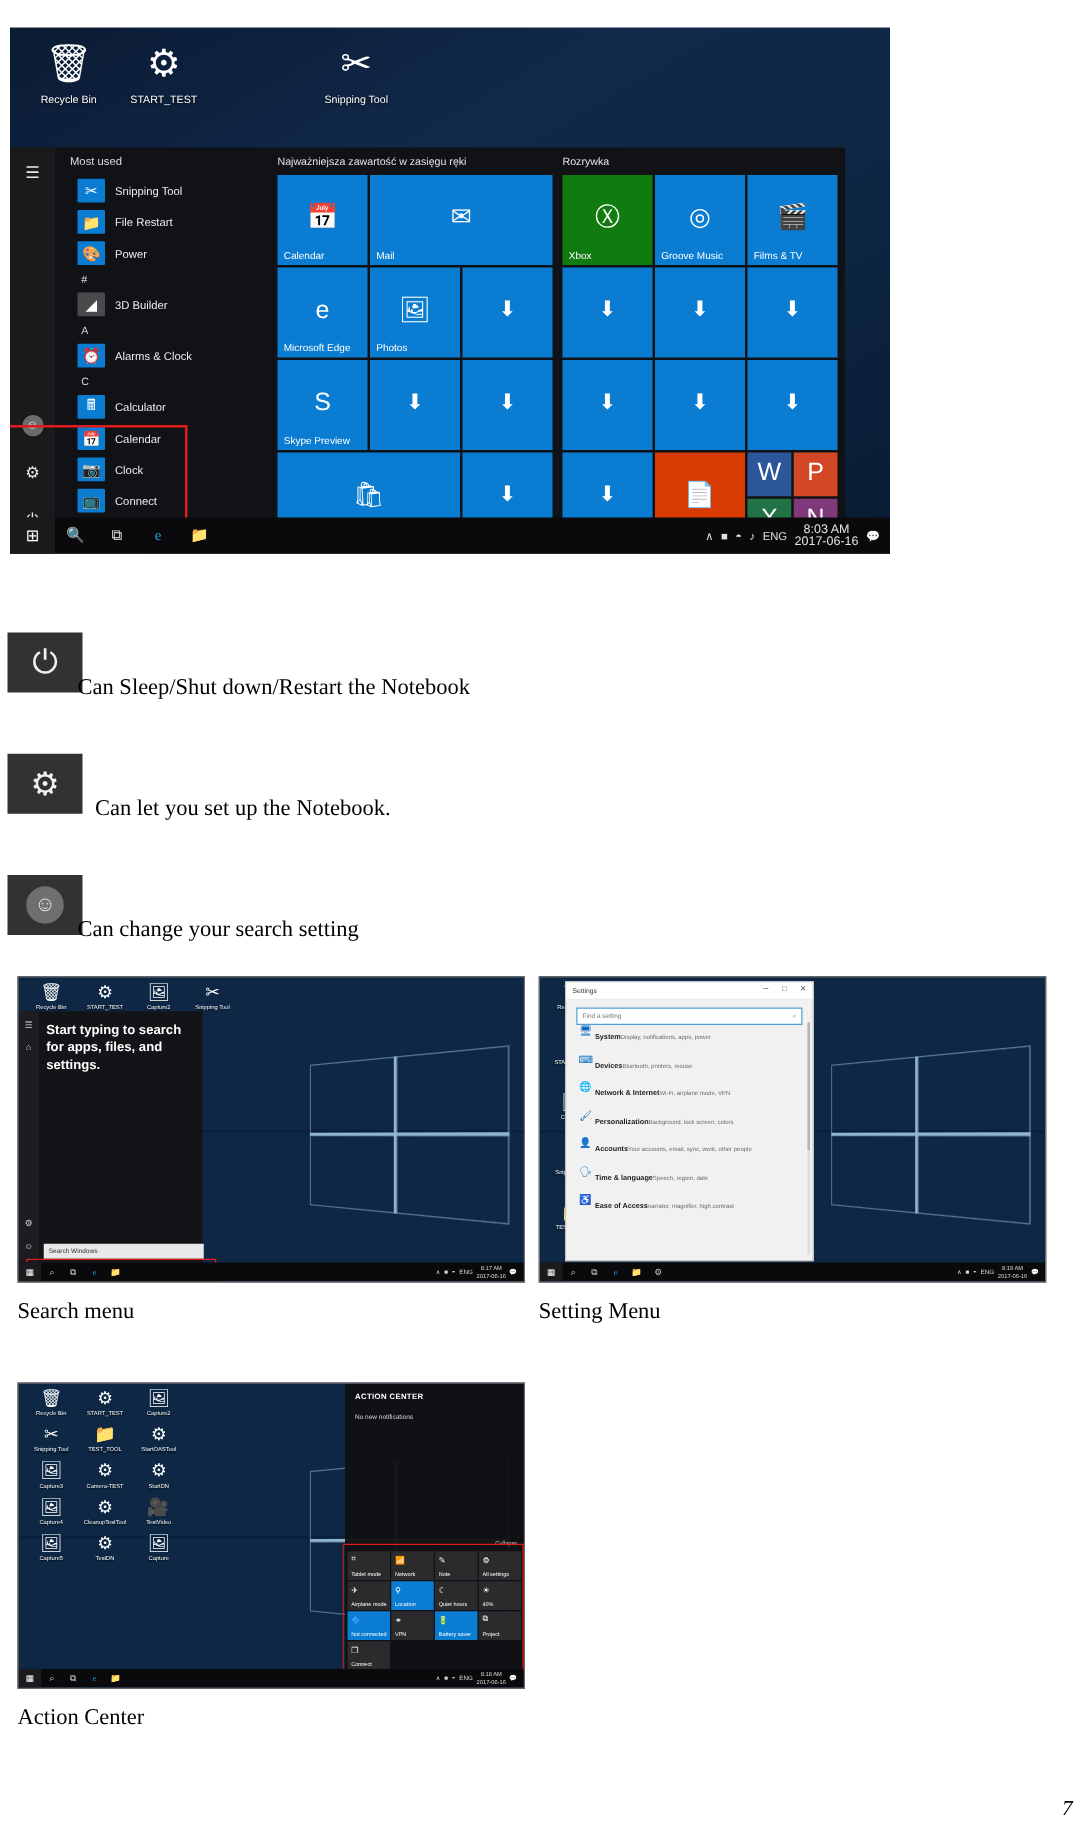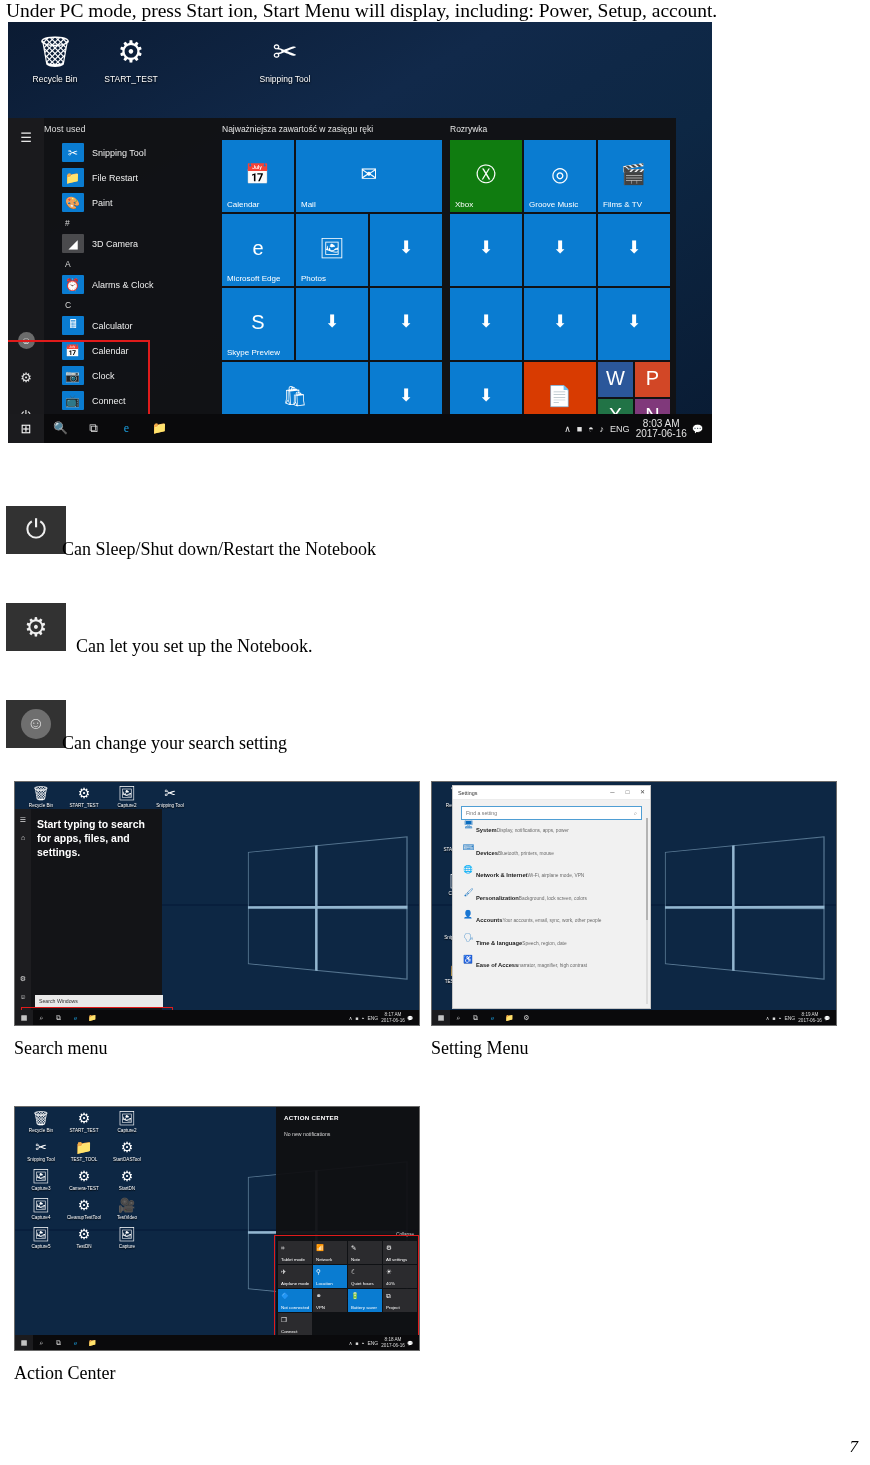--- a/index.html
+++ b/index.html
@@ -47,21 +47,21 @@
   .rail-bottom .rail-btn{margin-top:14px;}
   .avatar-circ{width:17px;height:17px;border-radius:50%;background:#6b6b6b;display:flex;align-items:center;justify-content:center;font-size:10px;color:#e8e8e8;}
 
   .redbox-rail{
     position:absolute;left:-2px;top:222px;width:144px;height:100px;
     border:2px solid #e01b1b;box-sizing:border-box;pointer-events:none;
   }
 
   .sm-apps{position:absolute;left:36px;top:0;width:172px;height:100%;color:#e9e9e9;
     font-family:"Liberation Sans",sans-serif;font-size:9px;}
-  .sm-head{position:absolute;left:0;top:6px;font-size:9px;color:#dcdcdc;}
+  .sm-head{position:absolute;left:12px;top:6px;font-size:9px;color:#dcdcdc;}
   .applist{position:absolute;left:4px;top:22px;width:170px;}
   .approw{display:flex;align-items:center;height:25px;}
   .approw .ai{width:22px;height:19px;margin:0 8px 0 14px;display:flex;align-items:center;justify-content:center;font-size:12px;color:#fff;border-radius:1px;}
   .approw .an{font-size:9px;color:#ededed;}
   .grp{height:16px;line-height:16px;padding-left:17px;font-size:8.5px;color:#d8d8d8;}
 
   .sm-tiles{position:absolute;left:208px;top:0;width:460px;height:100%;}
   .tilegrp-lbl{position:absolute;font-family:"Liberation Sans",sans-serif;font-size:8.5px;color:#e4e4e4;}
   .tile{position:absolute;background:#0a7cd1;color:#fff;font-family:"Liberation Sans",sans-serif;overflow:hidden;}
   .tile .tg{position:absolute;left:0;right:0;top:50%;transform:translateY(-60%);text-align:center;font-size:20px;line-height:20px;}
@@ -156,21 +156,20 @@
   .ac-cell.empty{background:transparent;}
   .ac-cell .g{position:absolute;left:3px;top:3px;color:#fff;font-size:6.5px;}
   .ac-cell .l{position:absolute;left:3px;bottom:2px;right:1px;color:#fff;font-family:"Liberation Sans",sans-serif;font-size:4.4px;line-height:5px;overflow:hidden;}
   .ac-redbox{position:absolute;right:0px;bottom:13px;width:145px;height:102px;border:1.8px solid #e01b1b;box-sizing:border-box;}
 </style>
 </head>
 <body>
 
 <div class="doc">
 
-  <div class="intro">Under PC mode, press Start ion, Start Menu will display, including: Power, Setup, account.</div>
 
   <div class="shot-main">
 
     <div class="desk-icons" id="main-desk">
         <div class="dicon" style="left: 10px; top: 8px;">
           <span class="glyph">🗑</span>
           <span class="lbl">Recycle Bin</span>
         </div>
         <div class="dicon" style="left: 86px; top: 8px;">
           <span class="glyph">⚙</span>
@@ -201,26 +200,26 @@
             <div class="approw">
               <span class="ai" style="background:#0a7cd1">✂</span>
               <span class="an">Snipping Tool</span>
             </div>
             <div class="approw">
               <span class="ai" style="background:#0a7cd1">📁</span>
               <span class="an">File Restart</span>
             </div>
             <div class="approw">
               <span class="ai" style="background:#0a7cd1">🎨</span>
-              <span class="an">Paint</span>
+              <span class="an">Power</span>
             </div>
             <div class="grp">#</div>
             <div class="approw">
               <span class="ai" style="background:#4a4a4d">◢</span>
-              <span class="an">3D Camera</span>
+              <span class="an">3D Builder</span>
             </div>
             <div class="grp">A</div>
             <div class="approw">
               <span class="ai" style="background:#0a7cd1">⏰</span>
               <span class="an">Alarms &amp; Clock</span>
             </div>
             <div class="grp">C</div>
             <div class="approw">
               <span class="ai" style="background:#0a7cd1">🖩</span>
               <span class="an">Calculator</span>

